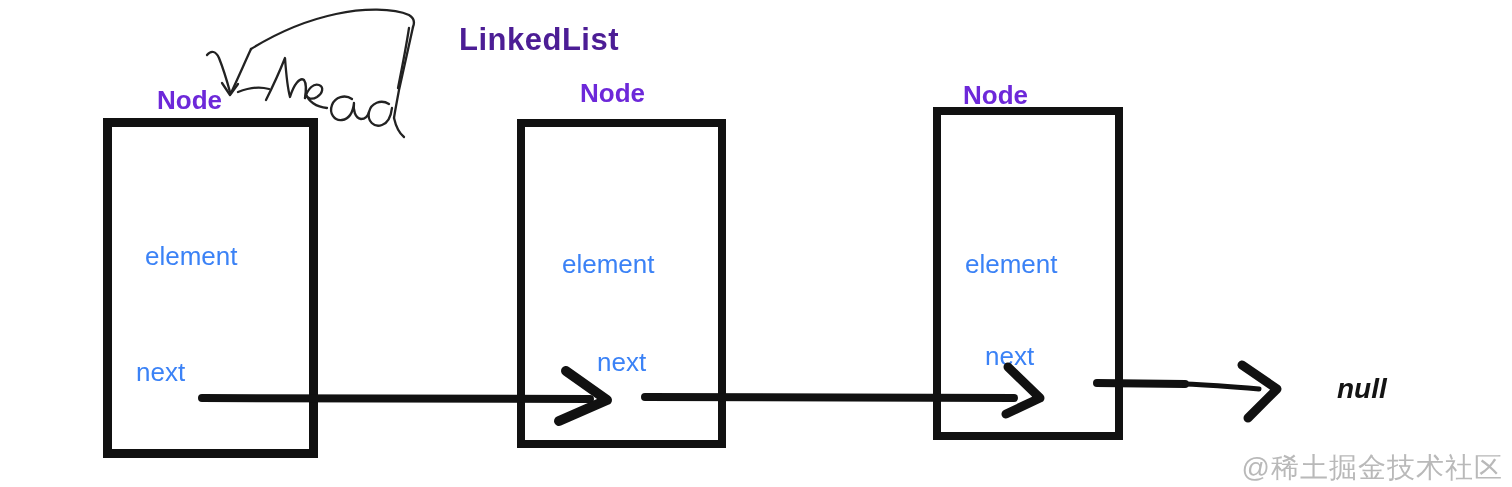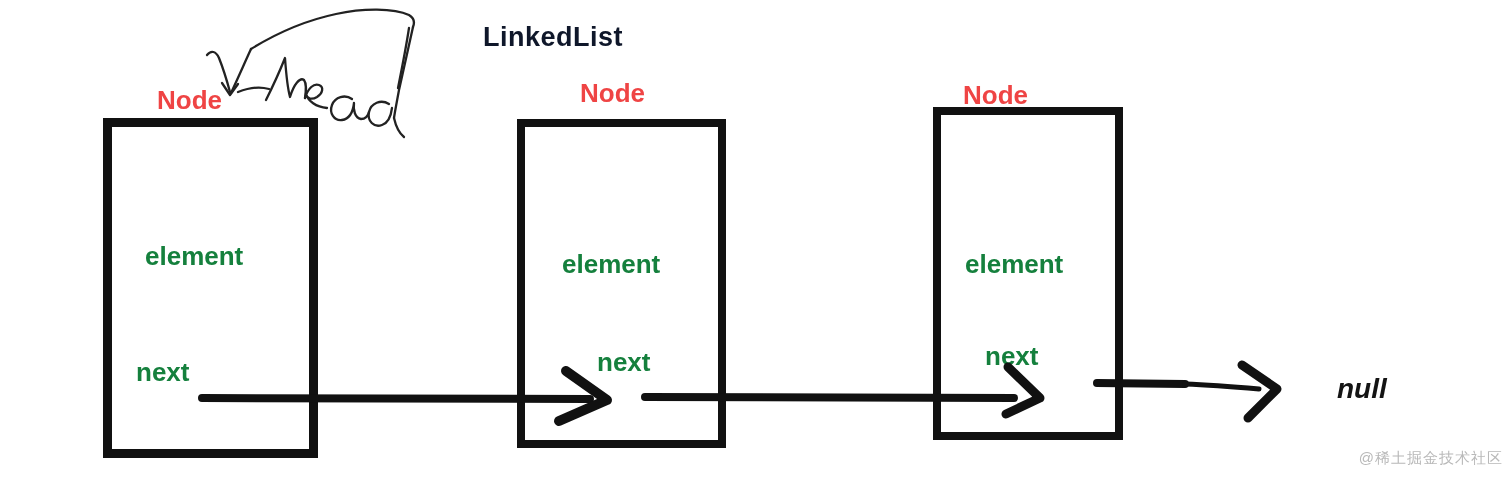--- a/index.html
+++ b/index.html
@@ -3,53 +3,53 @@
 <meta charset="utf-8">
 <style>
   html,body { margin:0; padding:0; background:#ffffff; }
   .canvas {
     position:relative; width:1512px; height:487px;
     background:#ffffff; overflow:hidden;
     font-family:"Liberation Sans", sans-serif;
     color:#141414;
   }
   .title {
-    position:absolute; left:483px; top:22px;
-    font-size:27px; font-weight:700; letter-spacing:0.5px; color:#0f172a;
+    position:absolute; left:459px; top:22px;
+    font-size:31px; font-weight:700; letter-spacing:0.5px; color:#4c1d95;
   }
   .node-box {
     position:absolute; box-sizing:border-box;
     border:8px solid #111111; background:transparent;
   }
   .n1-box { left:103px; top:118px; width:215px; height:340px; border-width:9px; }
   .n2-box { left:517px; top:119px; width:209px; height:329px; }
   .n3-box { left:933px; top:107px; width:190px; height:333px; }
   .node-label {
-    position:absolute; font-size:26px; font-weight:700; color:#ef4444;
+    position:absolute; font-size:26px; font-weight:700; color:#6d28d9;
   }
   .n1-label { left:157px; top:85px; }
   .n2-label { left:580px; top:78px; }
   .n3-label { left:963px; top:80px; }
   .field {
-    position:absolute; font-size:26px; font-weight:700; color:#15803d;
+    position:absolute; font-size:26px; font-weight:400; color:#3b82f6;
     white-space:nowrap;
   }
   .n1-element { left:145px; top:241px; }
   .n1-next    { left:136px; top:357px; }
   .n2-element { left:562px; top:249px; }
   .n2-next    { left:597px; top:347px; }
   .n3-element { left:965px; top:249px; }
   .n3-next    { left:985px; top:341px; }
   .null-label {
     position:absolute; left:1337px; top:373px;
     font-size:28px; font-weight:700; color:#141414;font-style:italic;
   }
   .watermark {
     position:absolute; right:9px; top:449px;
-    font-size:15px; color:#b9b9b9; letter-spacing:1px;
+    font-size:28px; color:#b9b9b9; letter-spacing:1px;
   }
   svg.overlay { position:absolute; left:0; top:0; pointer-events:none; }
   .sr-only {
     position:absolute; width:1px; height:1px; overflow:hidden;
     clip:rect(0 0 0 0); white-space:nowrap;
   }
 </style>
 </head>
 <body>
 

